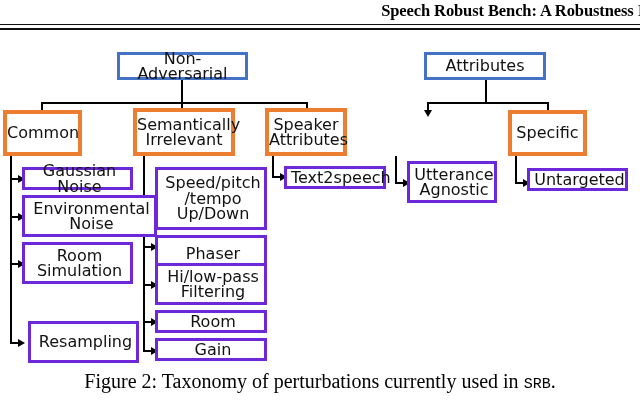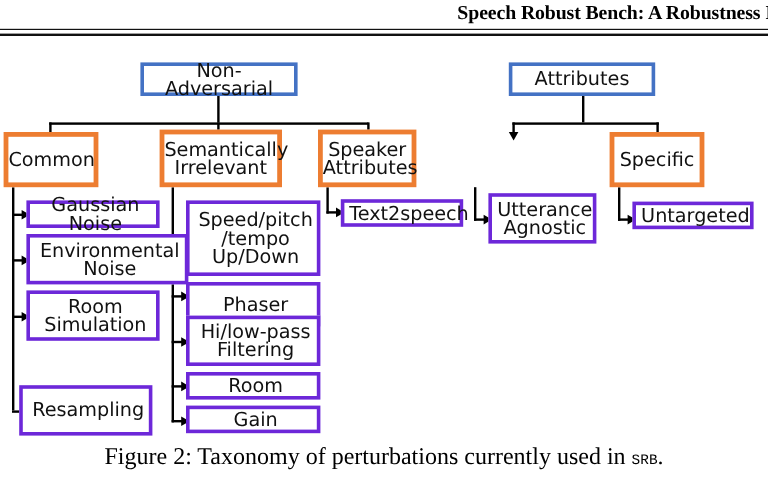--- a/index.html
+++ b/index.html
@@ -71,21 +71,21 @@
 
   
   #caption{
     position:absolute;left:0;top:370px;width:640px;
     text-align:center;
     font-family:"Liberation Serif", serif;
     font-size:20px;
   }
   #caption .mono{
     font-family:"Liberation Mono", monospace;
-    font-size:12px;
+    font-size:15px;
   }
 </style>
 </head>
 <body>
 
 <div id="page-header">
   <div id="header-title">Speech Robust Bench: A Robustness I</div>
 </div>
 <div id="header-rule"></div>
 
@@ -139,21 +139,21 @@
 
   <div class="ln hline" style="left:10px;top:233px;width:10px;"></div>
   <div class="arrow-right" style="left:18px;top:229.5px;"></div>
   <div class="node green" style="left:22px;top:212px;width:111px;height:42px;">
     <span class="lbl">Room
 Simulation</span>
   </div>
 
   <div class="ln hline" style="left:10px;top:312px;width:10px;"></div>
   <div class="arrow-right" style="left:18px;top:308.5px;"></div>
-  <div class="node green" style="left:16px;top:291px;width:111px;height:42px;">
+  <div class="node green" style="left:28px;top:291px;width:111px;height:42px;">
     <span class="lbl">Resampling</span>
   </div>
 
   <div class="ln vline" style="left:143px;top:126px;height:196px;"></div>
 
   <div class="ln hline" style="left:143px;top:168px;width:10px;"></div>
   <div class="arrow-right" style="left:151px;top:164.5px;"></div>
   <div class="node green" style="left:155px;top:137px;width:112px;height:63px;">
     <span class="lbl">Speed/pitch
 /tempo

